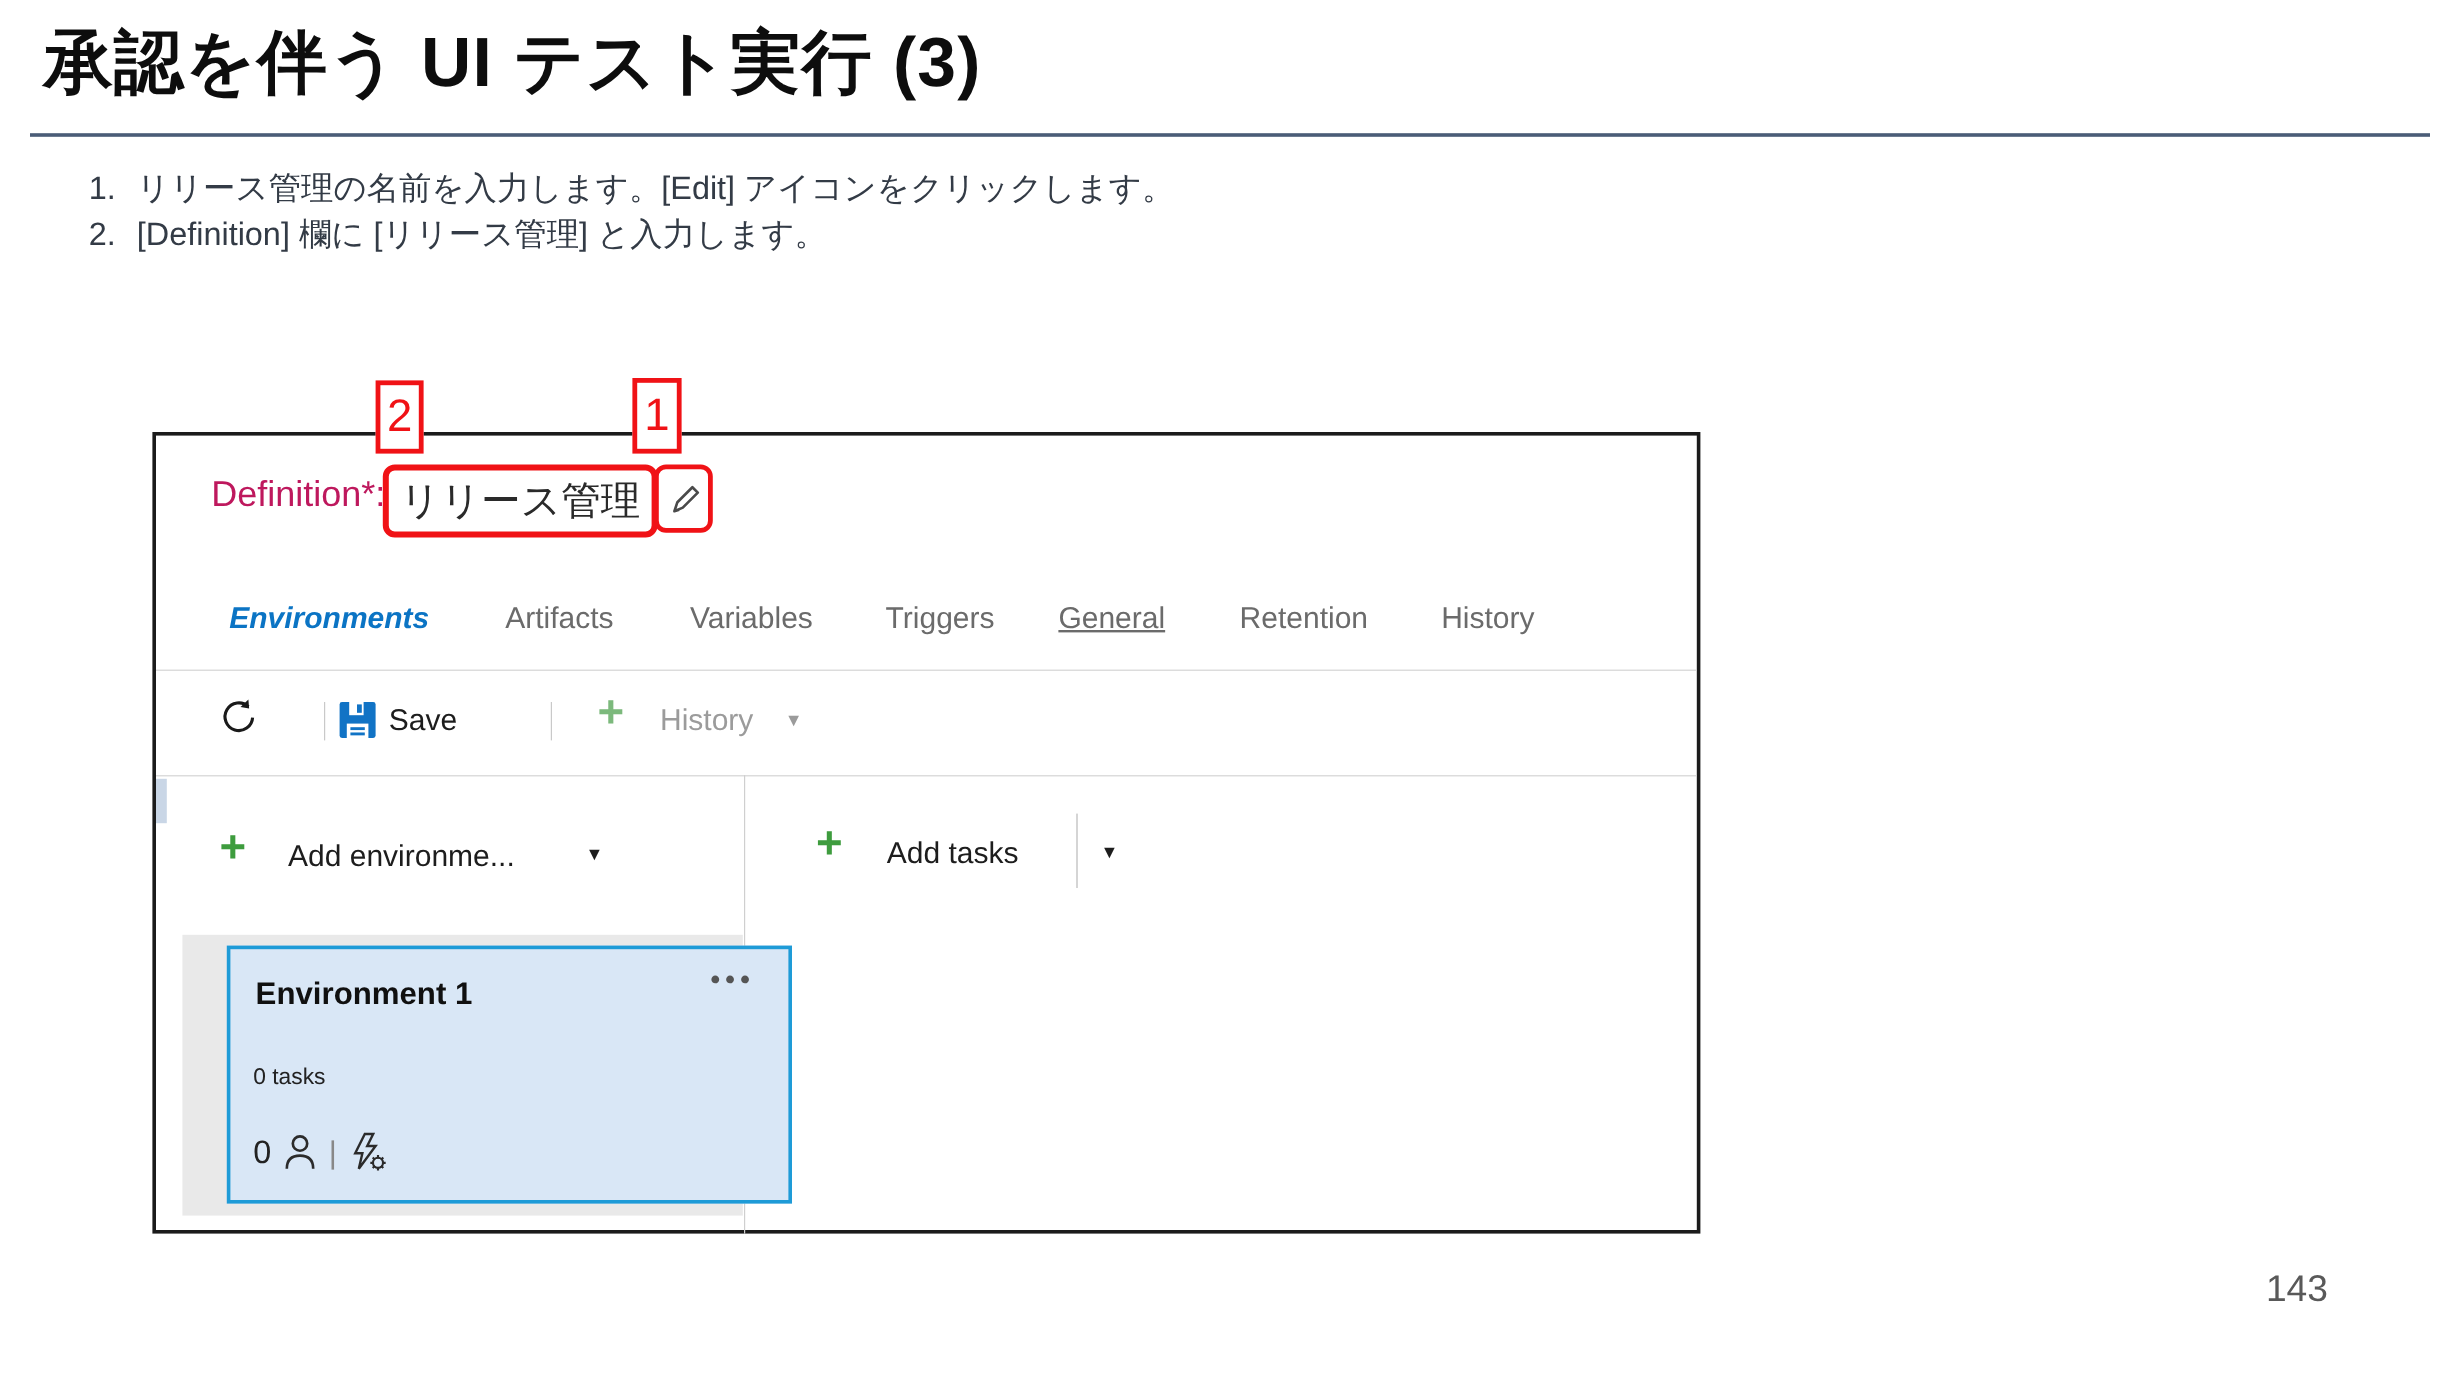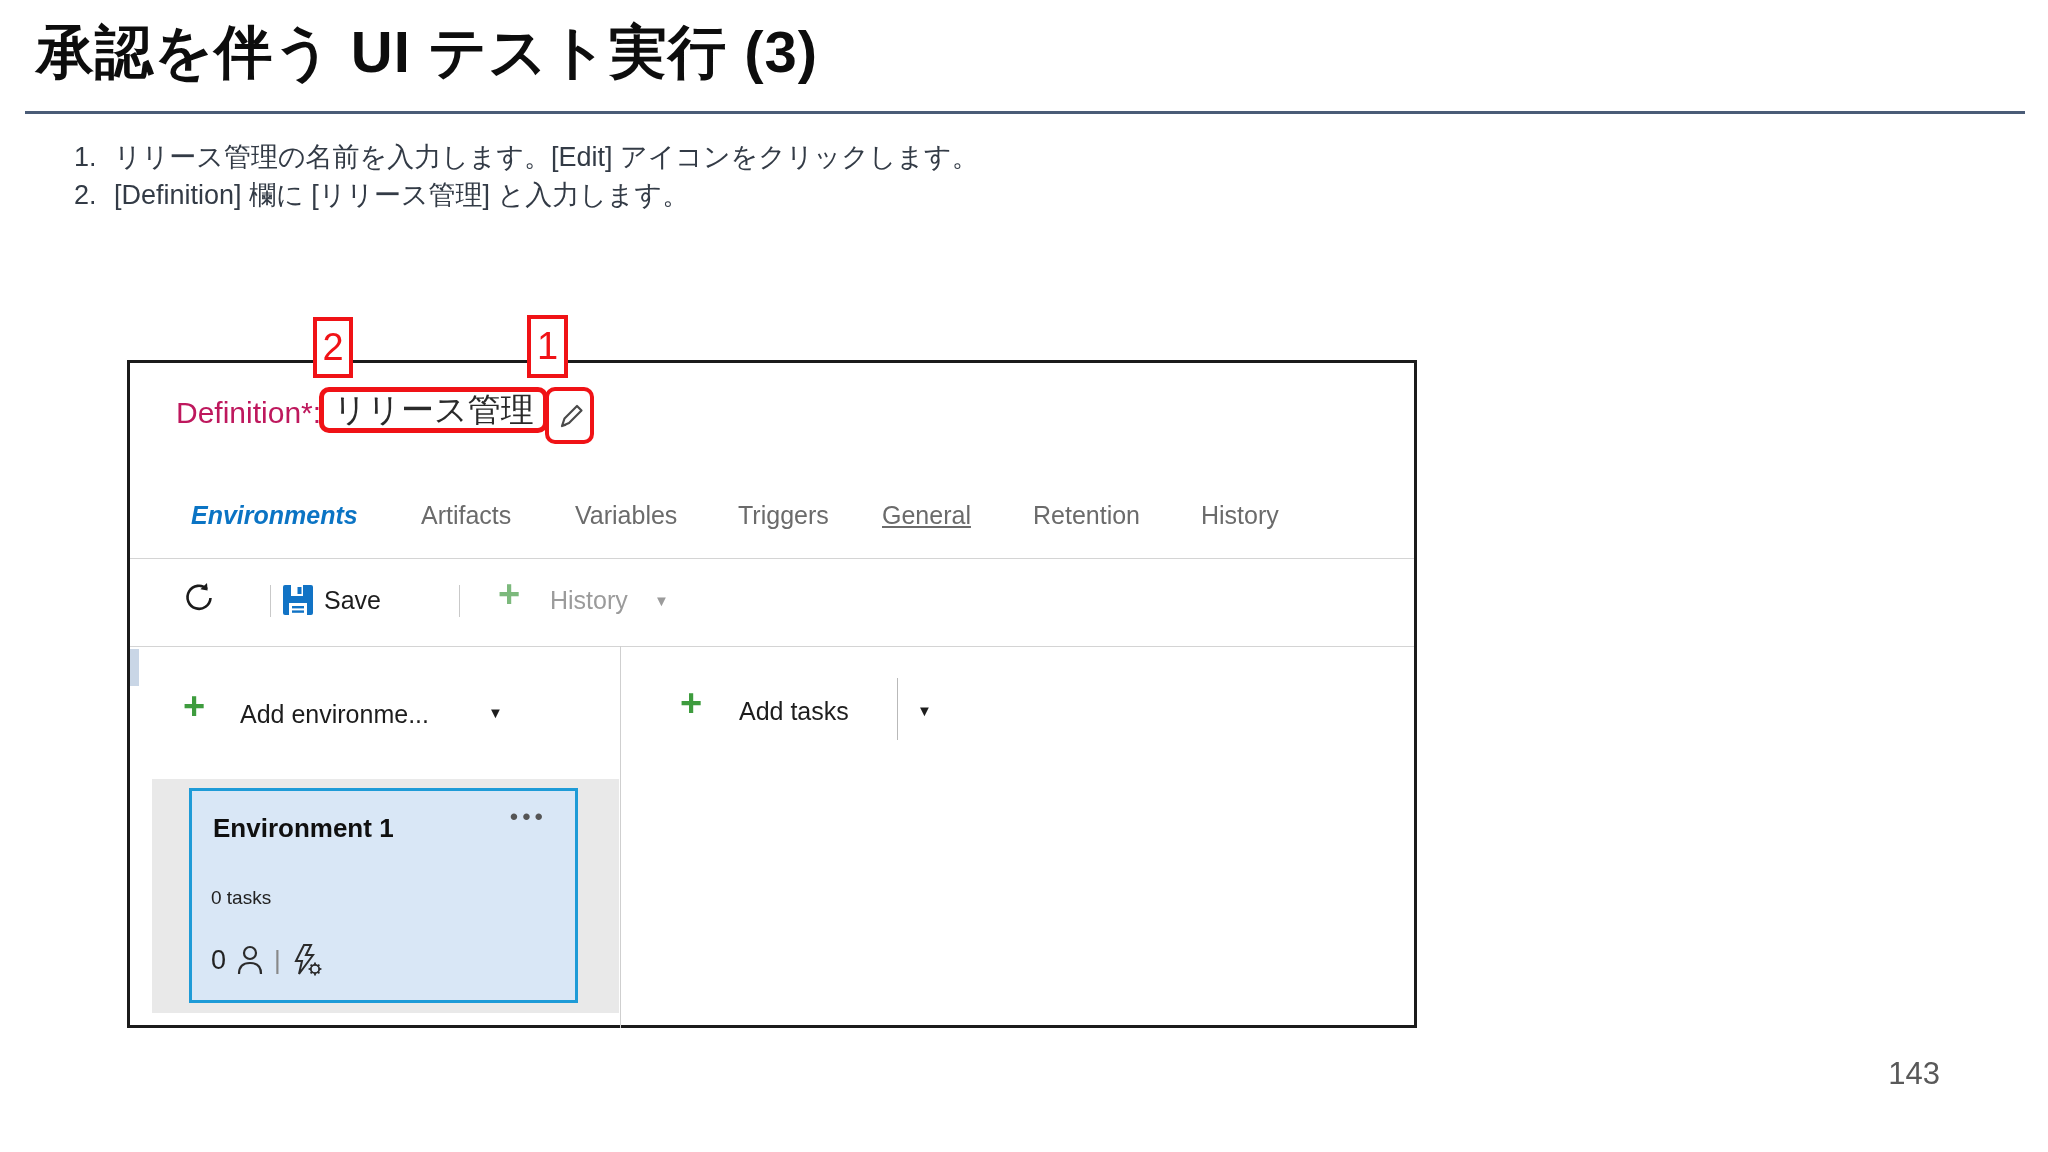--- a/index.html
+++ b/index.html
@@ -12,21 +12,21 @@
   .title{left:36px;top:14px;font-size:58px;font-weight:800;letter-spacing:1px;color:#0d0d0d;white-space:nowrap;}
   .rule{left:25px;top:111px;width:2000px;height:3px;background:#4a5c77;}
   .steps{left:74px;top:138px;font-size:27px;color:#333b46;}
   .step{display:flex;line-height:38px;}
   .step .num{width:40px;}
   .pagenum{left:1850px;top:1056px;width:90px;text-align:right;font-size:31px;color:#595959;}
   
   .panel{left:127px;top:360px;width:1290px;height:668px;background:#fff;border:3px solid #1b1b1b;box-sizing:border-box;}
   .def-label{left:46px;top:33px;font-size:30px;color:#be185d;white-space:nowrap;}
   .red-box{border:5px solid #F01216;border-radius:10px;background:transparent;box-sizing:border-box;}
-  .def-value-box{left:189px;top:24px;width:229px;height:46px;display:flex;align-items:center;justify-content:center;}
+  .def-value-box{left:189px;top:24px;width:229px;height:61px;display:flex;align-items:center;justify-content:center;}
   .def-value{font-size:33px;color:#2a2a2a;white-space:nowrap;}
   .pencil-box{left:415px;top:24px;width:49px;height:57px;border-width:4px;display:flex;align-items:center;justify-content:center;}
   .ann-label{background:#fff;border:4px solid #F01216;box-sizing:border-box;color:#F01216;
              font-size:38px;display:flex;align-items:center;justify-content:center;z-index:5;}
   .ann-2{left:183px;top:-46px;width:40px;height:61px;}
   .ann-1{left:397px;top:-48px;width:41px;height:63px;}
   
   .tab{top:138px;font-size:25px;color:#6b6b6b;white-space:nowrap;cursor:default;}
   .tab.active{color:#0B74C4;font-weight:bold;font-style:italic;}
   .tab.it{}
@@ -37,21 +37,21 @@
   .gray{color:#9b9b9b;}
   .vdiv{width:1px;background:#c9c9c9;}
   .caret{font-size:15px;color:#1d1d1d;}
   .caret.gray{color:#9b9b9b;}
   .plus{font-size:38px;font-weight:bold;color:#3E9C3E;line-height:30px;}
   .plus.light{color:#7CB97C;}
   
   .pane-divider{left:490px;top:283px;width:1px;height:382px;background:#cfcfcf;}
   .sliver{left:0;top:286px;width:9px;height:37px;background:#c9d6e6;}
   .grayband{left:22px;top:416px;width:467px;height:234px;background:#e9e9e9;}
-  .envcard{left:59px;top:425px;width:389px;height:215px;background:#D9E7F6;border:3px solid #1E9BD7;box-sizing:border-box;}
+  .envcard{left:59px;top:425px;width:471px;height:215px;background:#D9E7F6;border:3px solid #1E9BD7;box-sizing:border-box;}
   .env-name{left:21px;top:22px;font-size:26px;font-weight:bold;color:#101010;}
   .env-dots{right:28px;top:12px;font-size:24px;color:#555;letter-spacing:4px;}
   .env-tasks{left:19px;top:96px;font-size:19px;color:#222;}
   .env-status{left:19px;top:152px;display:flex;align-items:center;gap:10px;font-size:27px;color:#222;}
   .pipe{color:#888;font-size:26px;}
   
   .addtasks-div{left:767px;top:315px;width:1px;height:62px;background:#b9b9b9;}
   .runbox{left:516px;top:414px;width:748px;height:109px;background:#fff;border:3px solid #1F9CD8;box-sizing:border-box;}
   .runhead{position:absolute;left:0;top:0;width:100%;height:49px;background:#CFE1F3;display:flex;align-items:center;}
   .runtitle{font-size:26px;font-weight:bold;color:#0e0e0e;margin-left:12px;}

